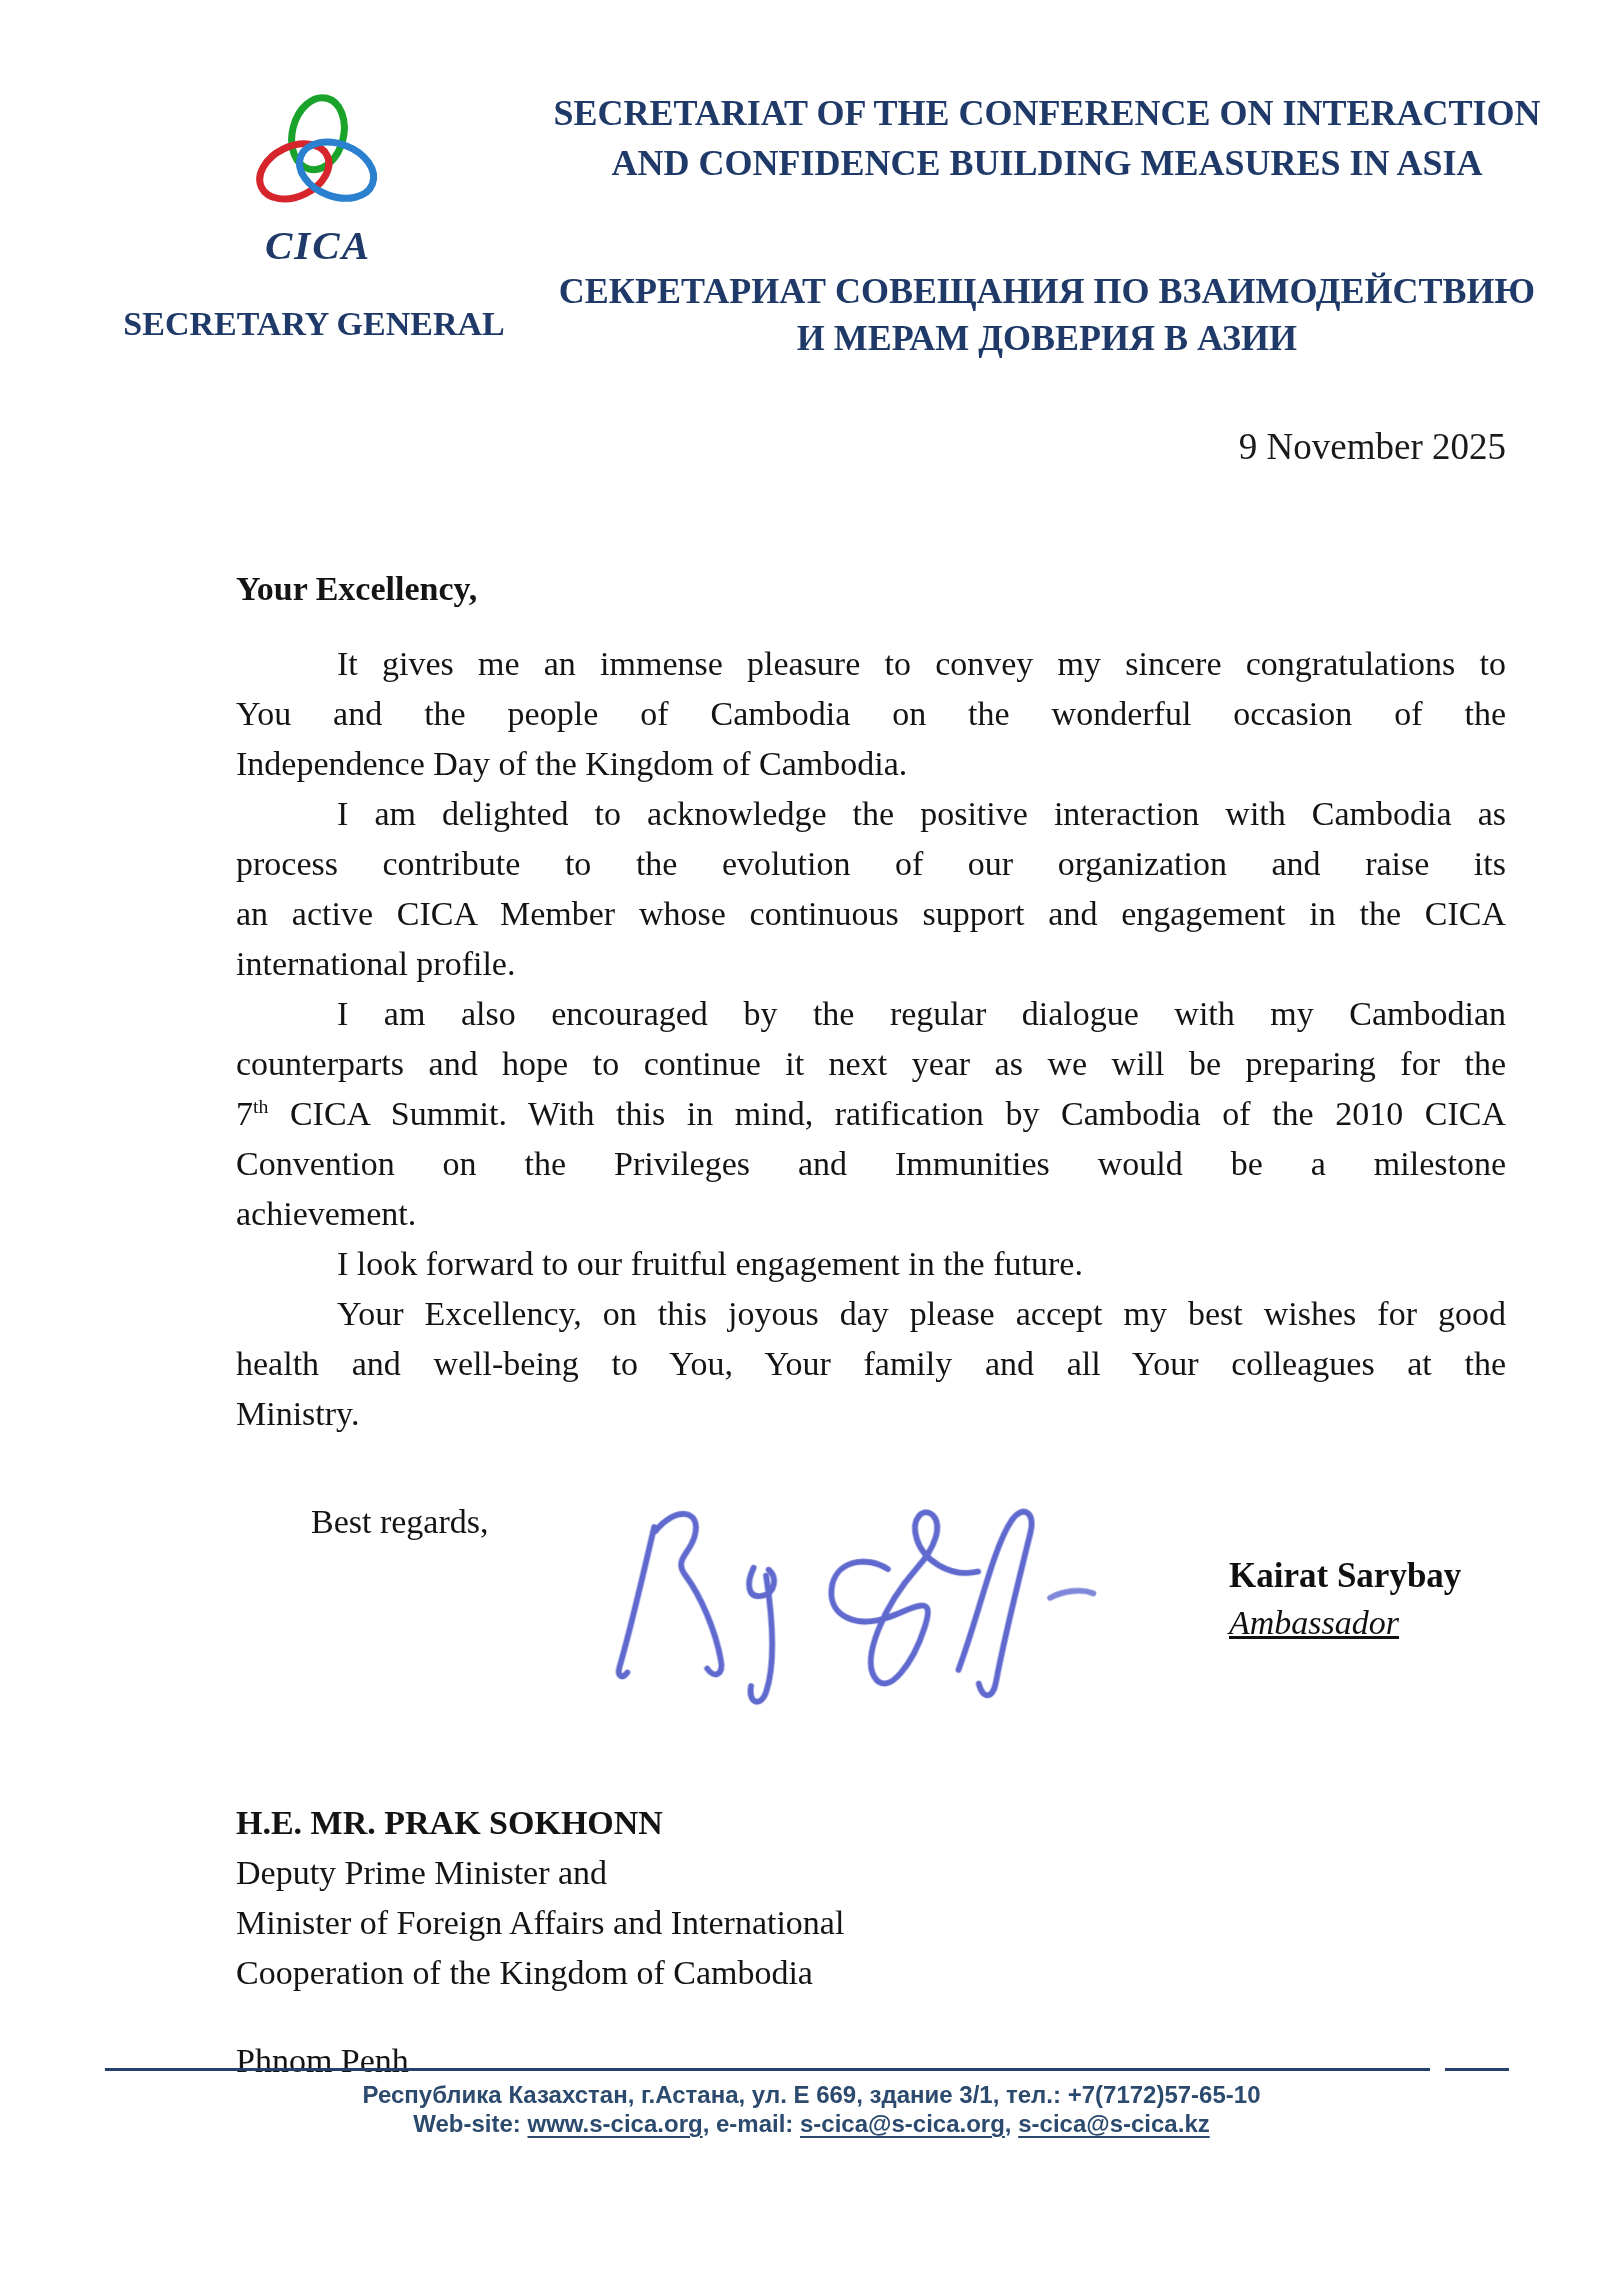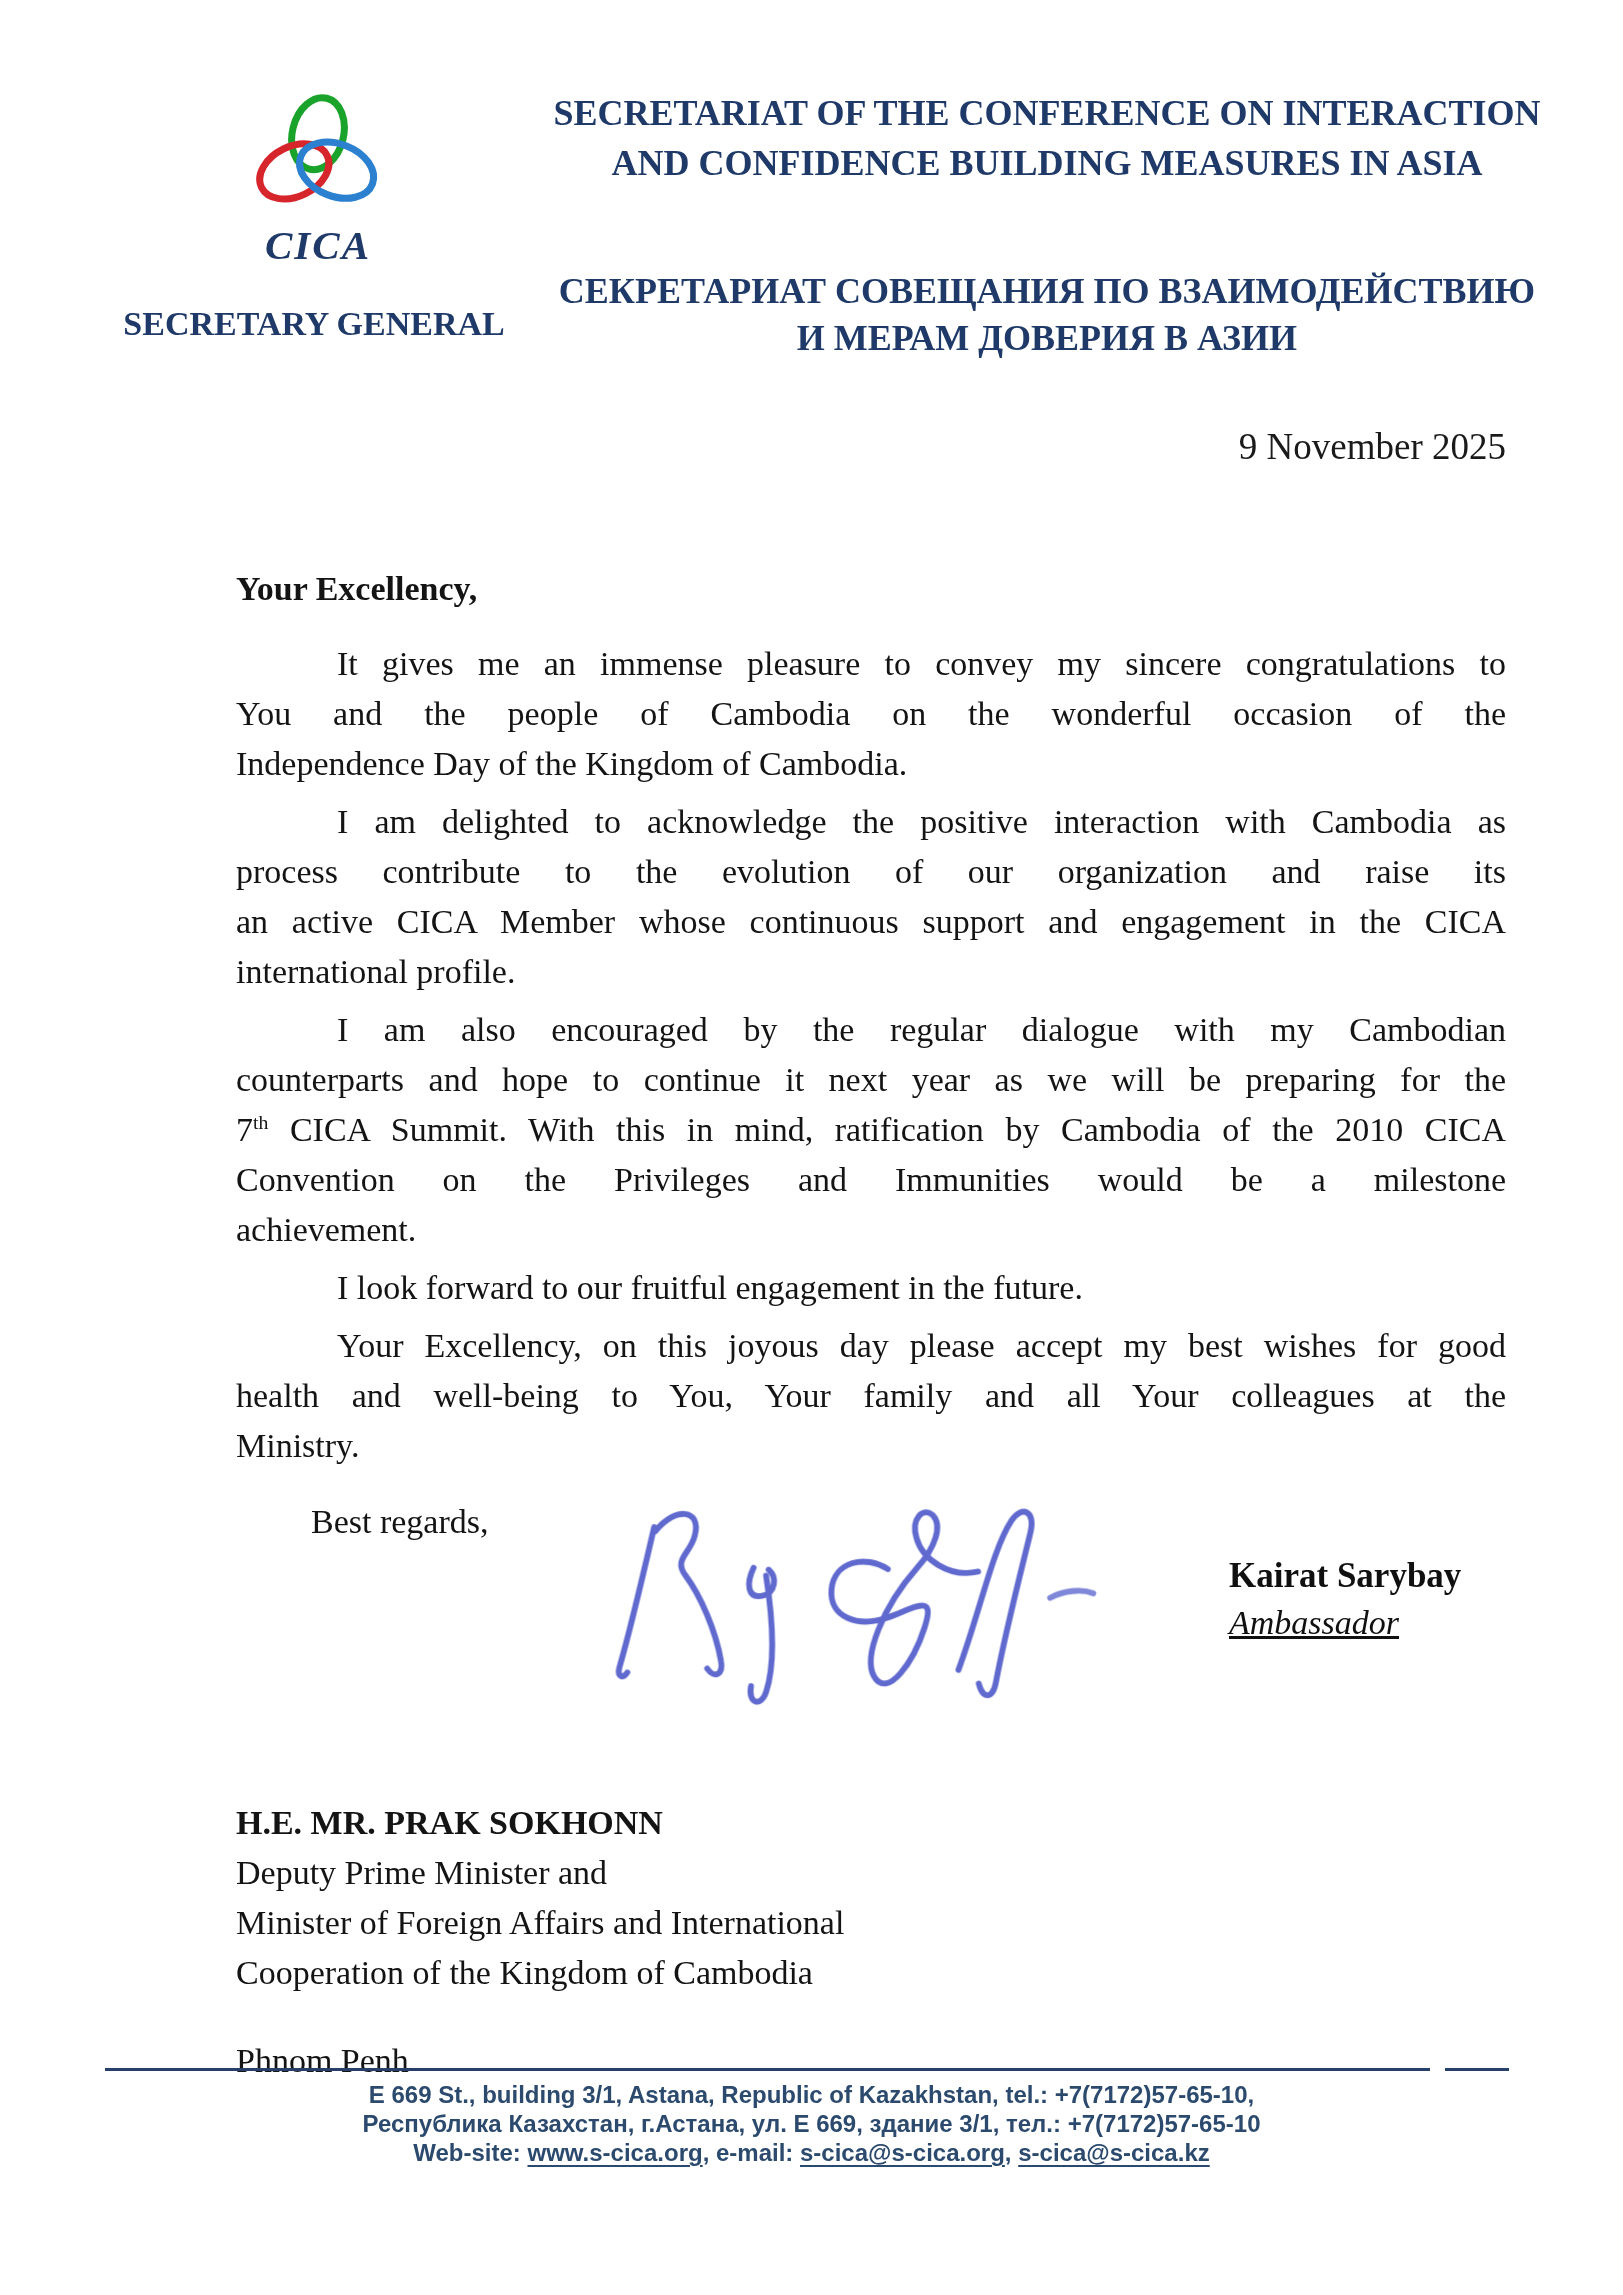--- a/index.html
+++ b/index.html
@@ -41,21 +41,21 @@
     font-size:37px;color:#1a1a1a;
   }
   
   .body-block{
     position:absolute;left:236px;top:564px;width:1270px;
     font-size:34px;line-height:50px;color:var(--body);
   }
   .salutation{font-weight:bold;margin-bottom:25px;}
   .bline{text-align:justify;text-align-last:justify;}
   .bline.last{text-align-last:left;}
-  .bline.first{text-indent:101px;margin-top:8px;}
+  .bline.first{text-indent:101px;}
   sup{font-size:58%;vertical-align:super;line-height:0;}
   
   .regards{position:absolute;left:311px;top:1503px;font-size:34px;}
   .signature{position:absolute;left:592px;top:1472px;width:517px;height:249px;}
   .signer-name{position:absolute;left:1229px;top:1556px;font-size:35px;font-weight:bold;color:#101010;}
   .signer-title{position:absolute;left:1229px;top:1604px;font-size:34px;font-style:italic;color:#101010;text-decoration:underline;}
   
   .recipient{position:absolute;left:236px;top:1798px;font-size:34px;line-height:50px;}
   .recipient .r-bold{font-weight:bold;}
   .recipient .city{margin-top:38px;}
@@ -151,19 +151,18 @@
       <div class="r-bold">H.E. MR. PRAK SOKHONN</div>
       <div>Deputy Prime Minister and</div>
       <div>Minister of Foreign Affairs and International</div>
       <div>Cooperation of the Kingdom of Cambodia</div>
       <div class="city">Phnom Penh</div>
     </div>
 
   <div class="rule-a"></div>
   <div class="rule-b"></div>
   <div class="footer">
-    <div>E 669 St., building 3/1, Astana, Republic of Kazakhstan, tel.: +7(7172)57-65-10,</div>
     <div>Республика Казахстан, г.Астана, ул. Е 669, здание 3/1, тел.: +7(7172)57-65-10</div>
     <div id="footer-line3"><span>Web-site: </span><span class="u">www.s-cica.org</span><span>, e-mail: </span><span class="u">s-cica@s-cica.org</span><span>, </span><span class="u">s-cica@s-cica.kz</span></div>
   </div>
 
 </div>
 
 
 </body></html>

